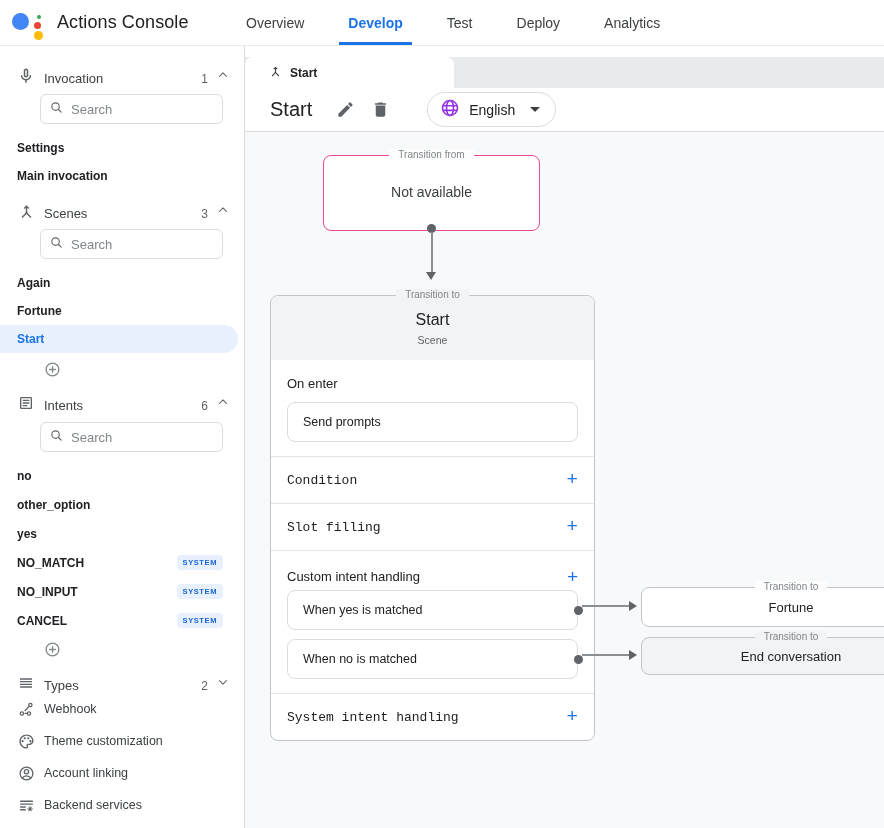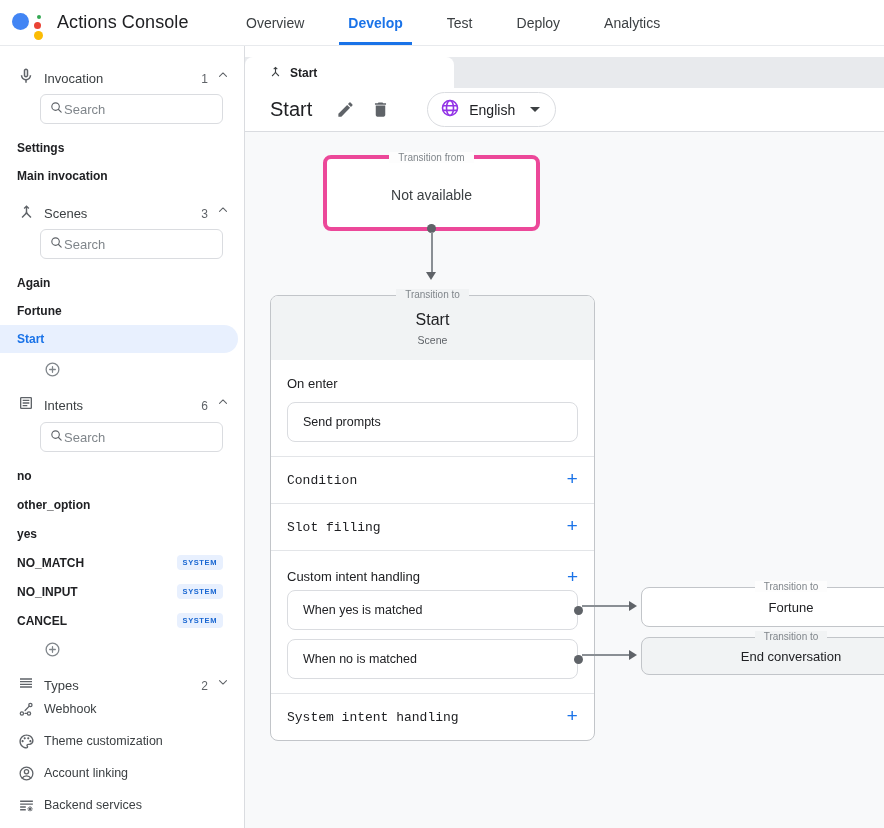--- a/index.html
+++ b/index.html
@@ -22,21 +22,21 @@
 
   .app { display: flex; height: 782px; }
 
   
   .sidebar { width: 245px; border-right: 1px solid #dadce0; background: #fff; padding-top: 12px; flex: 0 0 auto; }
   .sec-head { height: 28px; display: flex; align-items: flex-end; padding: 0 14px 0 16px; cursor: pointer; }
   .sec-head .s-icon { width: 20px; height: 20px; margin-right: 8px; flex: 0 0 auto; display: flex; align-items: center; justify-content: center; }
   .sec-head .s-label { font-size: 13px; color: #3c4043; flex: 1; }
   .sec-head .s-count { font-size: 12px; color: #5f6368; margin-right: 8px; }
   .search-box { margin: 8px 21px 0 40px; height: 30px; border: 1px solid #dadce0; border-radius: 6px; display: flex; align-items: center; padding: 0 8px; background: #fff; }
-  .search-box input { border: none; outline: none; font-size: 13px; color: #b91c1c; width: 120px; font-family: "Liberation Sans", sans-serif; background: transparent; }
+  .search-box input { border: none; outline: none; font-size: 13px; color: #b91c1c; width: 120px; margin-left: 7px; font-family: "Liberation Sans", sans-serif; background: transparent; }
   .search-box input::placeholder { color: #80868b; }
   .sb-item { height: 28px; display: flex; align-items: center; padding-left: 17px; font-size: 12px; font-weight: 600; color: #202124; cursor: pointer; }
   .sb-item.first { margin-top: 10px; }
   .sb-item.selected { background: #e8f0fe; color: #1a73e8; border-radius: 0 16px 16px 0; margin-right: 6px; }
   .sb-item.sys { height: 29px; padding-right: 21px; justify-content: space-between; }
   .badge { background: #e8f0fe; color: #1967d2; font-size: 7.5px; font-weight: 700; letter-spacing: .6px; padding: 3px 6px; border-radius: 4px; }
   .plus-row { height: 32px; display: flex; align-items: center; padding-left: 44px; }
   .plus-btn { width: 17px; height: 17px; cursor: pointer; display: flex; }
   .sb-link { height: 32px; display: flex; align-items: center; padding: 0 14px 0 16px; cursor: pointer; }
   .sb-link .s-icon { width: 20px; height: 20px; margin-right: 8px; display: flex; align-items: center; justify-content: center; }
@@ -55,21 +55,21 @@
   .tb-icon.trash { margin-left: 16px; }
   .lang-pill { margin-left: 37px; height: 35px; border: 1px solid #dadce0; border-radius: 18px; display: flex; align-items: center; padding: 0 15px 0 12px; gap: 9px; cursor: pointer; background: #fff; }
   .lang-pill .l-label { font-size: 14px; color: #202124; }
   .caret { width: 0; height: 0; border-left: 5px solid transparent; border-right: 5px solid transparent; border-top: 5px solid #3c4043; margin-left: 6px; }
 
   
   .canvas { position: relative; flex: 1; background: #f8f9fa; overflow: hidden; }
   .legend { position: absolute; top: -7px; left: 0; width: 100%; text-align: center; font-size: 10px; color: #80868b; pointer-events: none; }
   .legend span { padding: 0 9px; }
 
-  .tfrom-box { position: absolute; left: 78px; top: 23px; width: 217px; height: 76px; background: #fff; border: 4px solid #ec4899; border-radius: 8px; }
+  .tfrom-box { position: absolute; left: 78px; top: 23px; width: 217px; height: 76px; background: #fff; border: 1px solid #ec4899; border-radius: 8px; }
   .tfrom-box .legend span { background: #fdfdfd; }
   .tfrom-text { text-align: center; margin-top: 28px; font-size: 14px; color: #3c4043; }
 
   .vconn-dot { position: absolute; left: 182px; top: 92px; width: 9px; height: 9px; border-radius: 50%; background: #5f6368; }
   .vconn-line { position: absolute; left: 185.5px; top: 100px; width: 2px; height: 40px; background: #8a8f94; }
   .vconn-arrow { position: absolute; left: 181px; top: 140px; width: 0; height: 0; border-left: 5.5px solid transparent; border-right: 5.5px solid transparent; border-top: 8px solid #5f6368; }
 
   .scene-card { position: absolute; left: 25px; top: 163px; width: 325px; background: #fff; border: 1px solid #c2c5c9; border-radius: 8px; }
   .scene-card .legend span { background: #f1f3f4; }
   .card-head { height: 64px; background: #f1f3f4; border-radius: 7px 7px 0 0; text-align: center; }

